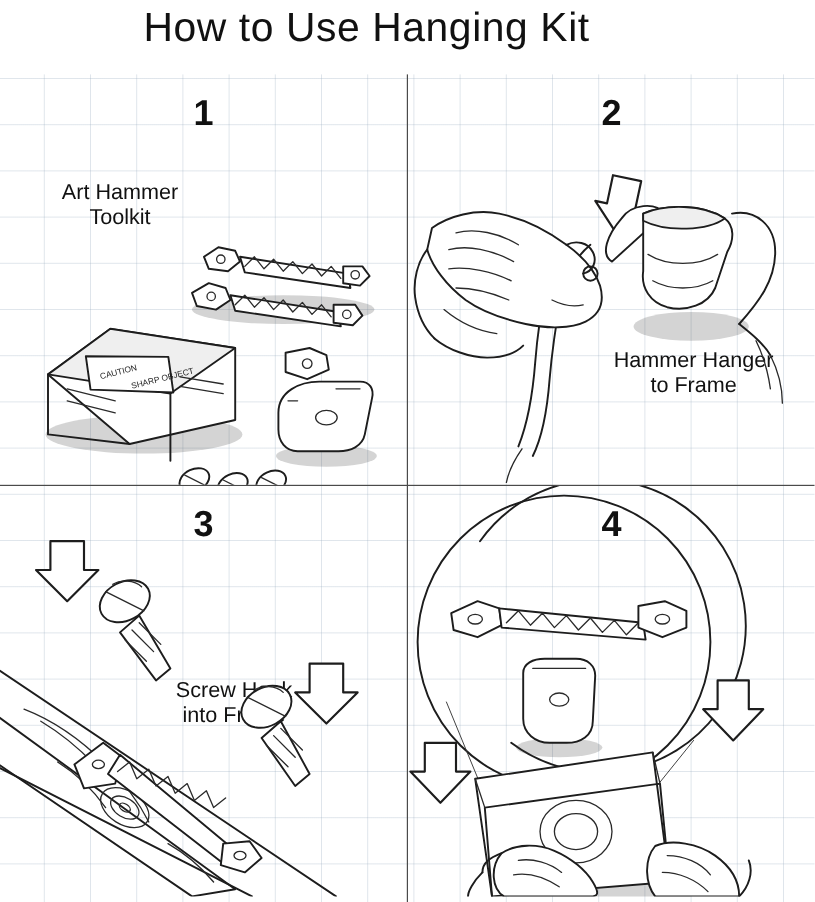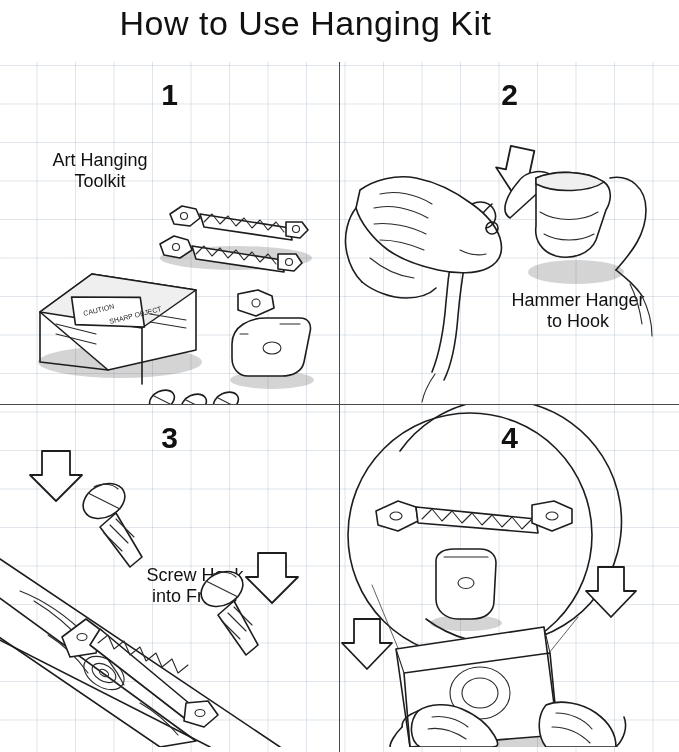--- a/index.html
+++ b/index.html
@@ -120,21 +120,21 @@
 
   <div id="title">How to Use Hanging  Kit</div>
 
   <div id="sheet">
 
     <div class="divider-v"></div>
     <div class="divider-h"></div>
 
     <div class="panel" id="panel-1">
       <div class="step-number">1</div>
-      <div class="caption" id="caption-1">Art Hanging
+      <div class="caption" id="caption-1">Art Hammer
 Toolkit</div>
 
       <svg class="art" viewBox="0 0 339 342">
 
         <g>
           <ellipse class="shadow" cx="236" cy="196" rx="76" ry="12"></ellipse>
           <path class="fillw" d="M170 152 L182 144 L196 147 L200 156 L190 164 L174 162 Z"></path>
           <circle class="ln-t" cx="184" cy="154" r="3.5" fill="#fff"></circle>
           <path class="fillw" d="M200 152 L290 166 L292 178 L204 165 Z"></path>
           <path class="ln-t" d="M204 160 L212 152 L220 162 L228 154 L236 164 L244 156 L252 166 L260 158 L268 168 L276 160 L284 170"></path>
@@ -193,21 +193,21 @@
             <path class="fillw" d="M232 346 L250 370 L244 376 L222 354 Z"></path>
             <path class="ln-t" d="M229 352 L240 362 M234 348 L246 358"></path>
           </g>
         </g>
       </svg>
     </div>
 
     <div class="panel" id="panel-2">
       <div class="step-number">2</div>
       <div class="caption" id="caption-2">Hammer Hanger
-to Hook</div>
+to Frame</div>
 
       <svg class="art" viewBox="0 0 339 342">
 
         <g>
           <path class="arrow" d="M166 86 L190 86 L190 110 L200 110 L178 132 L156 110 L166 110 Z" transform="rotate(12 178 108)"></path>
         </g>
 
         <g>
           <path class="fillw" d="M178 120 C186 108 206 106 214 116 L170 156 C160 150 166 134 178 120 Z"></path>
           <path class="ln" d="M152 142 C140 152 132 166 128 182"></path>

